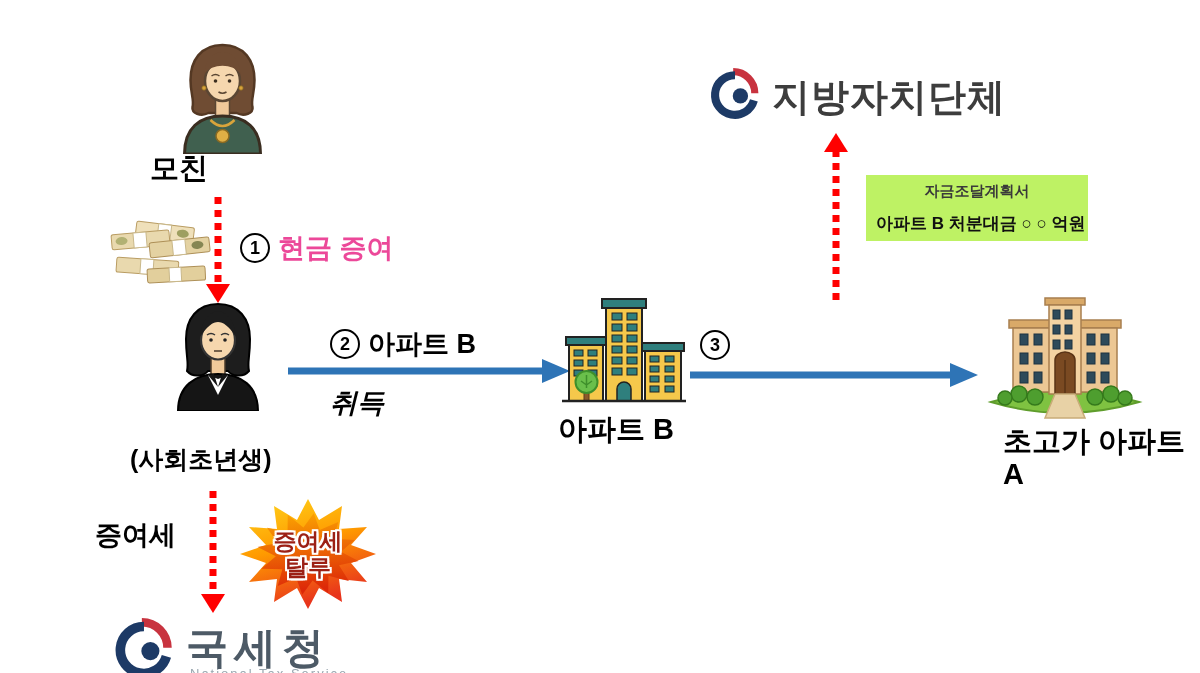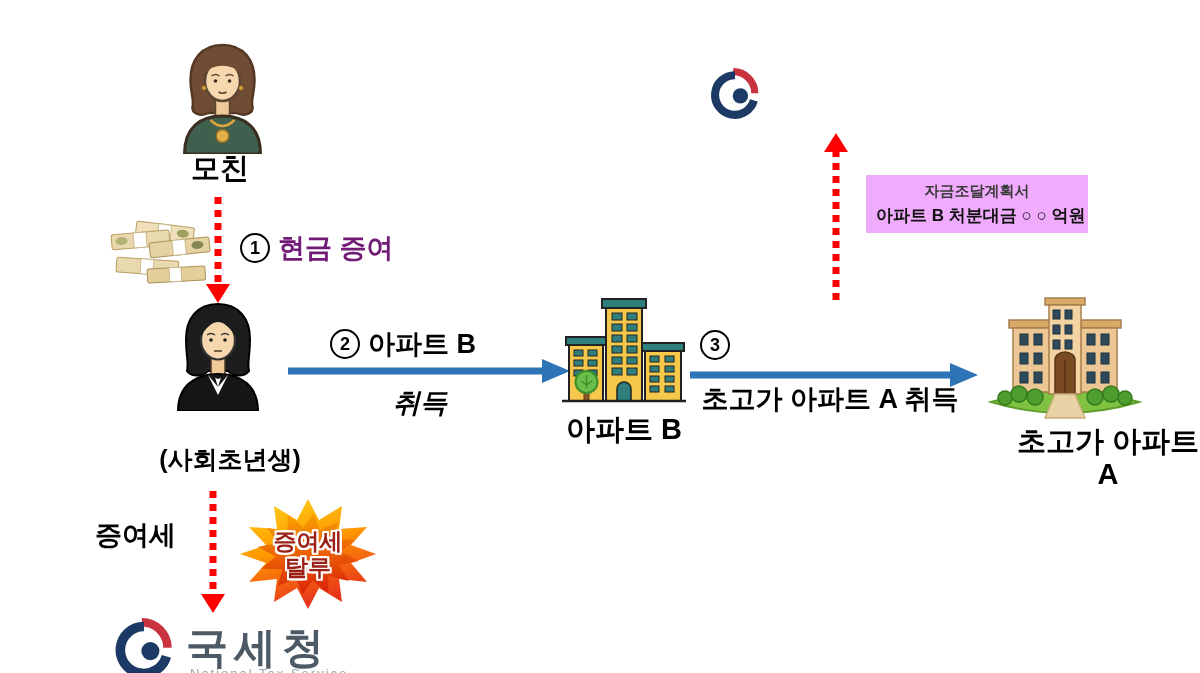--- a/index.html
+++ b/index.html
@@ -1,27 +1,27 @@
 <!DOCTYPE html>
 <html><head>
 <meta charset="utf-8">
 <style>
   html,body{margin:0;padding:0;background:#fff;}
   #canvas{position:relative;width:1200px;height:673px;background:#fff;overflow:hidden;
           font-family:"Liberation Sans","DejaVu Sans",sans-serif;}
   .abs{position:absolute;}
-  .lbl{font-weight:bold;color:#000;text-align:center;line-height:1.15;}
+  .lbl{font-weight:bold;color:#000;text-align:left;line-height:1.15;}
   .num-circle{display:inline-flex;align-items:center;justify-content:center;
       width:26px;height:26px;border:2.5px solid #000;border-radius:50%;
       font-weight:bold;font-size:18px;color:#000;background:#fff;flex:0 0 auto;}
   .steprow{display:flex;align-items:center;gap:8px;font-weight:bold;font-size:27px;}
-  .red-text{color:#701a75;}
-  .fund-box{background:#f0abfc;text-align:center;padding:7px 10px 6px;}
+  .red-text{color:#ec4899;}
+  .fund-box{background:#bef264;text-align:center;padding:7px 10px 6px;}
   .fund-line1{font-weight:bold;font-size:15px;color:#3a3a3a;}
-  .fund-line2{font-weight:bold;font-size:17px;color:#111;margin-top:3px;white-space:nowrap;}
+  .fund-line2{font-weight:bold;font-size:17px;color:#111;margin-top:11px;white-space:nowrap;}
   .gov-row{display:flex;align-items:center;gap:10px;}
   .gov-text{font-weight:bold;font-size:38px;color:#3d3d3d;letter-spacing:1px;}
   .nts-text{font-weight:bold;font-size:42px;color:#4d5a66;letter-spacing:6px;}
   .nts-sub{font-size:13px;color:#9aa7b0;letter-spacing:2px;}
   .burst-text{position:absolute;left:0;top:0;width:100%;height:100%;
       display:flex;flex-direction:column;align-items:center;justify-content:center;
       font-weight:bold;font-size:23px;line-height:1.1;color:#9c2015;
       text-shadow:-2px -2px 0 #fff,2px -2px 0 #fff,-2px 2px 0 #fff,2px 2px 0 #fff,
                   0 -2px 0 #fff,0 2px 0 #fff,-2px 0 0 #fff,2px 0 0 #fff;}
   .hanja{font-weight:600;font-size:25px;}
@@ -177,21 +177,20 @@
 
   <div class="abs" style="left:690px;top:360px;width:288px;height:30px;">
     <svg width="288" height="30" viewBox="0 0 288 30">
       <line x1="0" y1="15" x2="262" y2="15" stroke="#2e74b6" stroke-width="7"></line>
       <polygon points="288,15 260,3 260,27" fill="#2e74b6"></polygon>
     </svg>
   </div>
   <div class="abs steprow" style="left:700px;top:330px;gap:2px;">
     <span class="num-circle">3</span>
   </div>
-  <div class="abs lbl" style="left:700px;top:384px;width:260px;font-size:27px;">초고가 아파트 A 취득</div>
 
   <div class="abs" style="left:983px;top:296px;width:164px;height:130px;">
     <svg width="164" height="130" viewBox="0 0 164 130">
       <path d="M8,106 Q82,84 156,106 Q82,128 8,106 Z" fill="#7fc241" stroke="#5f9d2c" stroke-width="2"></path>
       <rect x="26" y="24" width="112" height="8" fill="#d9a968" stroke="#a87f4f" stroke-width="1.5"></rect>
       <rect x="30" y="32" width="104" height="64" fill="#ecc794" stroke="#a87f4f" stroke-width="1.5"></rect>
       <g fill="#2e4a5a" stroke="#1d3240" stroke-width="1">
         <rect x="37" y="38" width="8" height="11"></rect>
           <rect x="51" y="38" width="8" height="11"></rect>
         <rect x="37" y="57" width="8" height="11"></rect>
@@ -231,20 +230,21 @@
   <div class="abs lbl" style="left:1003px;top:425px;width:210px;font-size:29px;">초고가 아파트 A</div>
 
   <div class="abs gov-row" style="left:708px;top:68px;">
     <span>
       <svg width="54" height="54" viewBox="0 0 60 60">
         <path d="M28,4 A24,24 0 0 1 52,28" stroke="#c8333f" stroke-width="8" fill="none"></path>
         <path d="M51,36 A22,22 0 1 1 30,8" stroke="#1d3a66" stroke-width="9" fill="none"></path>
         <circle cx="36" cy="31" r="8.5" fill="#1d3a66"></circle>
       </svg>
     </span>
+    <span class="gov-text">지방자치단체</span>
   </div>
 
   <div class="abs" style="left:818px;top:133px;width:36px;height:170px;">
     <svg width="36" height="170" viewBox="0 0 36 170">
       <line x1="18" y1="17" x2="18" y2="170" stroke="#ff0000" stroke-width="7" stroke-dasharray="7 6"></line>
       <polygon points="18,0 6,19 30,19" fill="#ff0000"></polygon>
     </svg>
   </div>
 
   <div class="abs fund-box" style="left:866px;top:175px;width:202px;">

